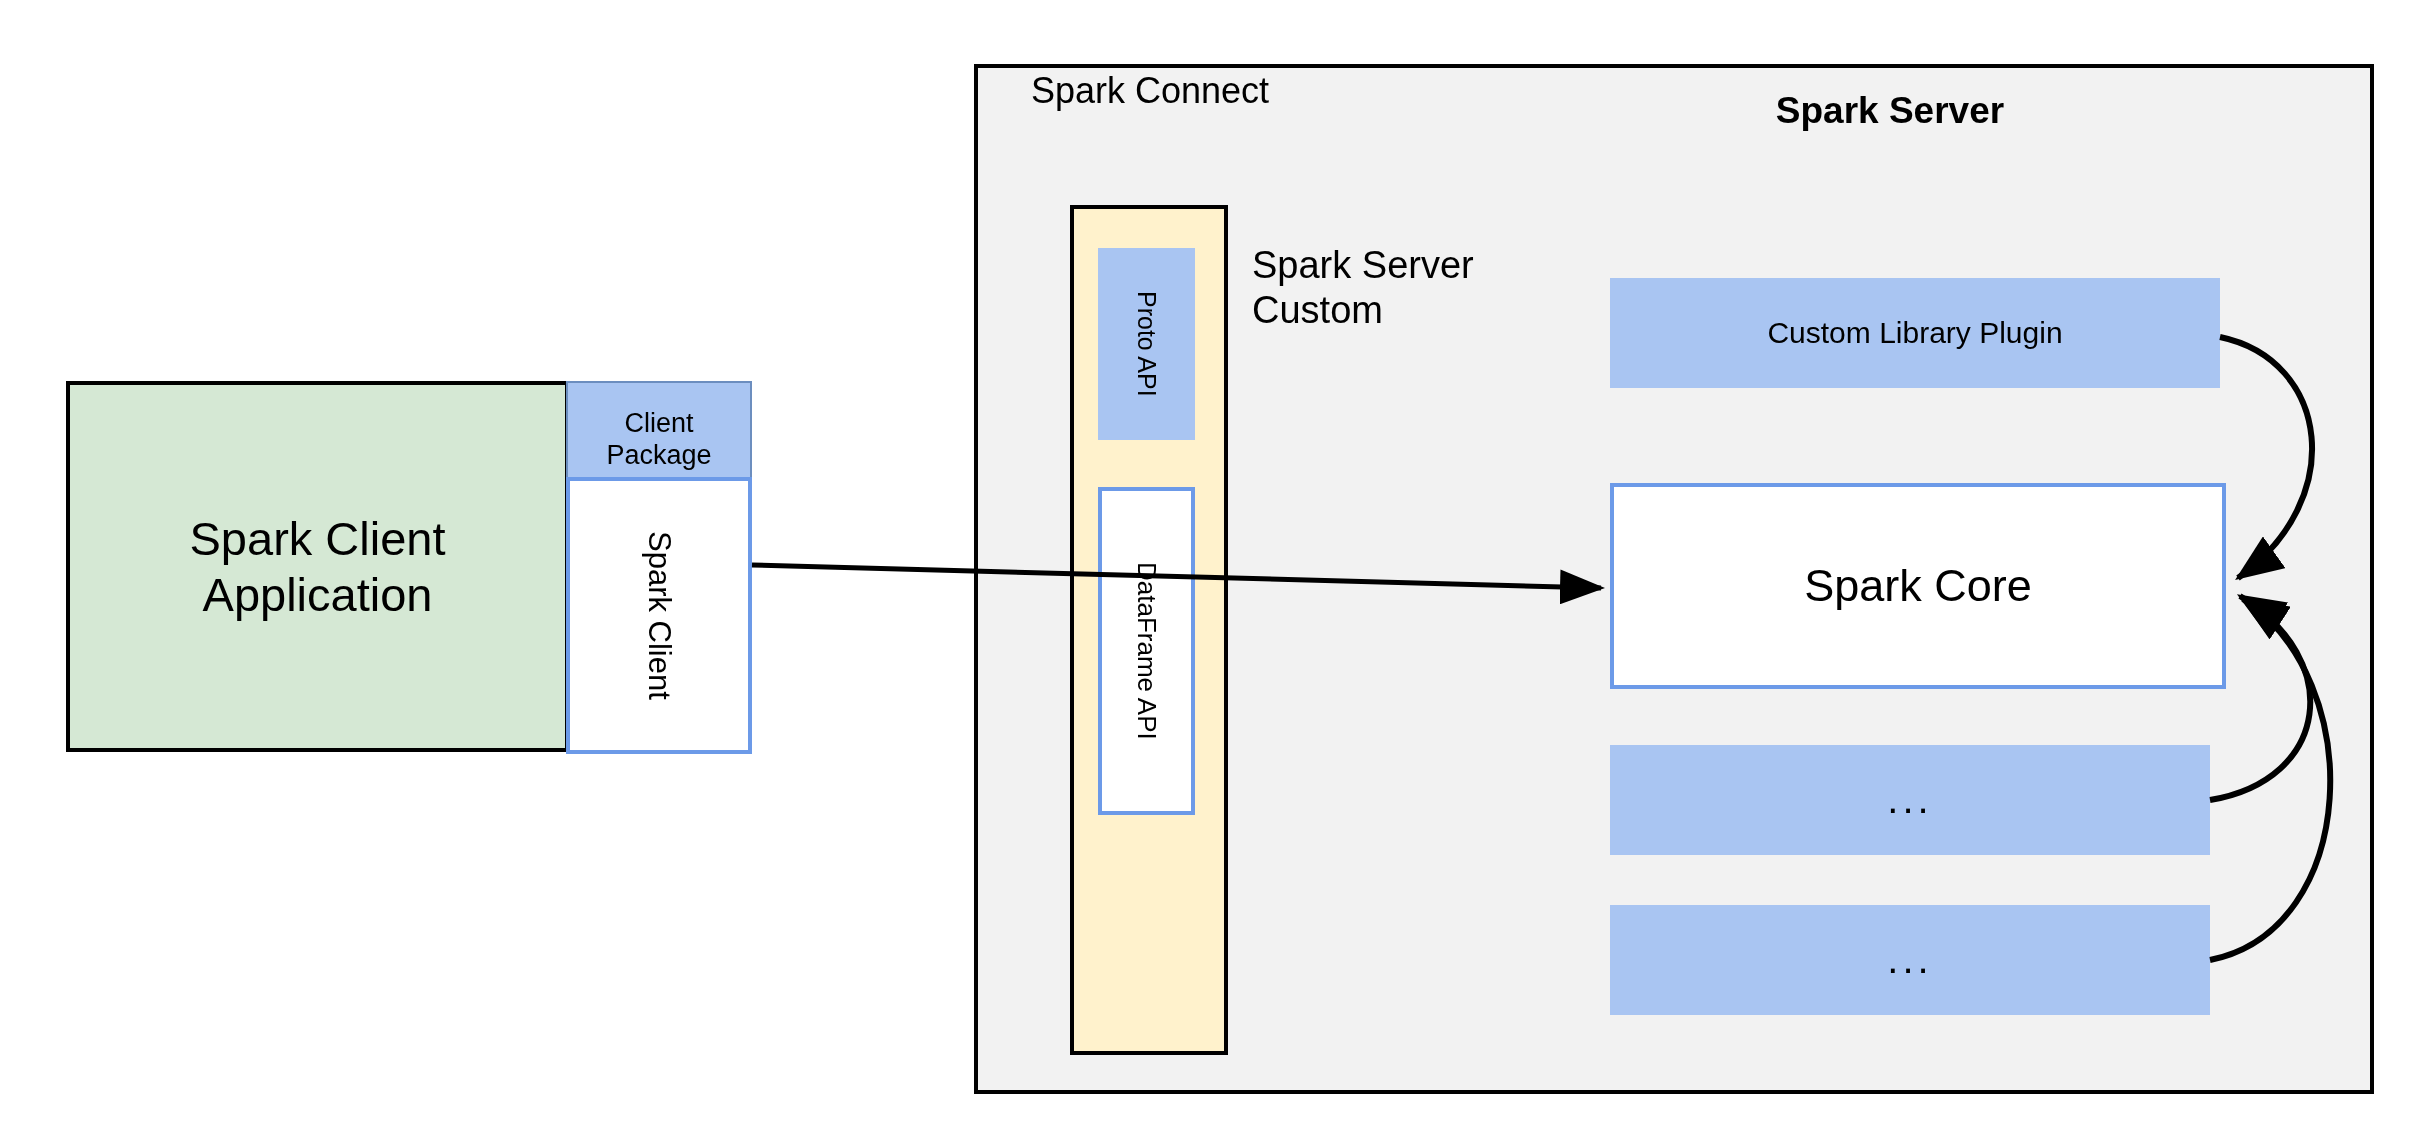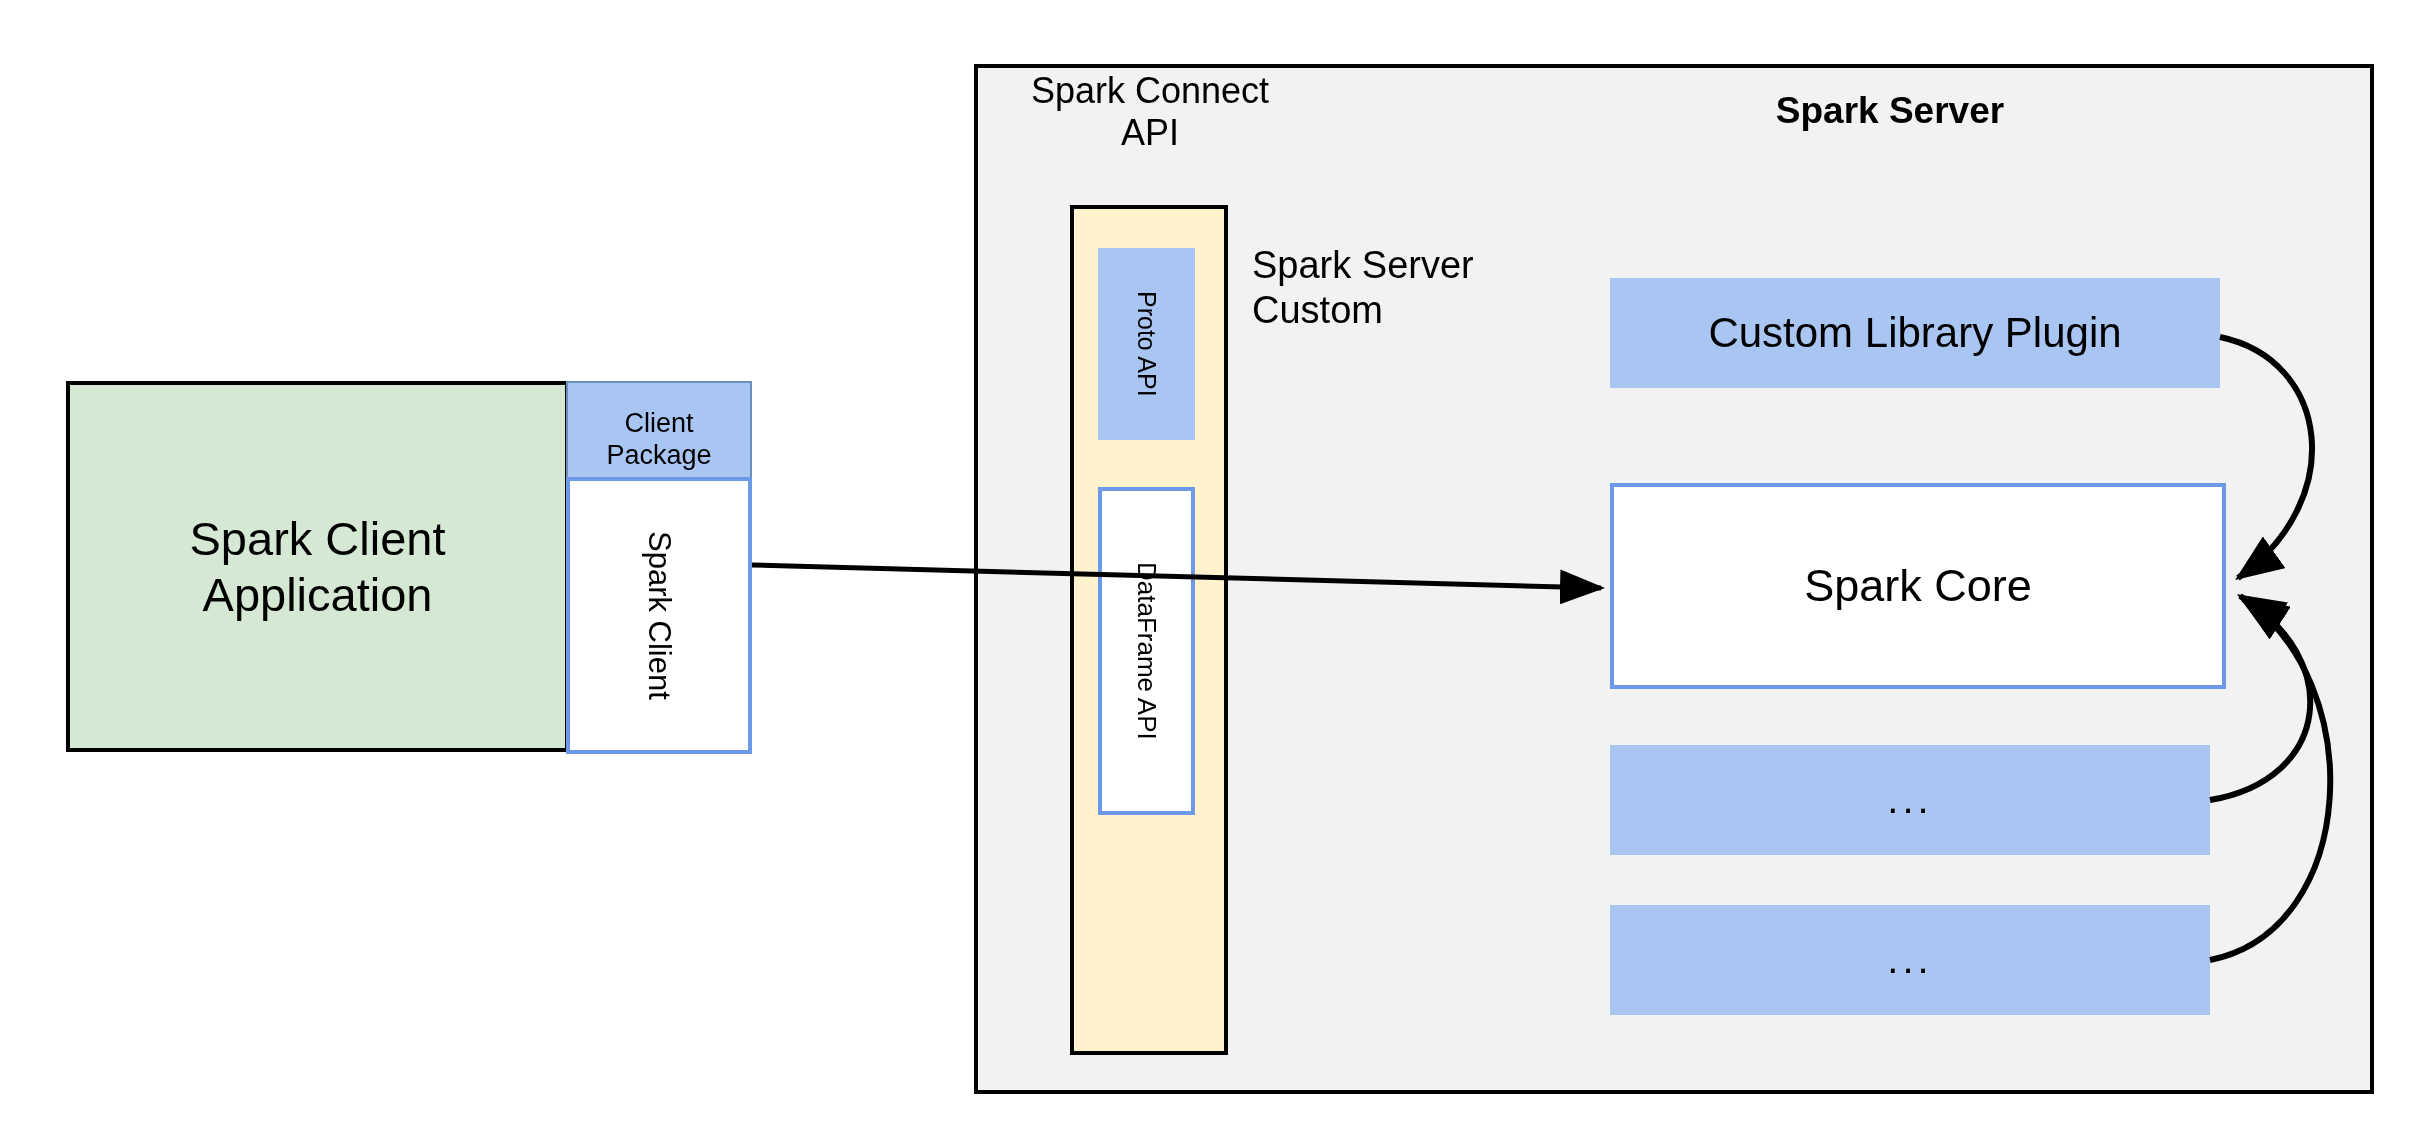--- a/index.html
+++ b/index.html
@@ -162,21 +162,21 @@
     white-space: nowrap;
   }
 
   
   #custom-library-plugin {
     left: 1610px;
     top: 278px;
     width: 610px;
     height: 110px;
     background: #A9C5F2;
-    font-size: 42px;
+    font-size: 30px;
     z-index: 3;
   }
 
   #spark-core {
     left: 1610px;
     top: 483px;
     width: 616px;
     height: 206px;
     background: #ffffff;
     border: 4px solid #6C9AE8;
@@ -241,21 +241,20 @@
   <div class="node" id="client-package">
     <span><span>Client</span><br><span>Package</span></span>
   </div>
 
   <div class="node" id="spark-client">
     <span class="vlabel">Spark Client</span>
   </div>
 
   <div class="node" id="spark-connect-api-label">
     <span class="l1">Spark Connect</span>
-    <span class="l2">API</span>
   </div>
 
   <div class="node" id="spark-server-title">Spark Server</div>
 
   <div class="node" id="spark-server-library-label">
     <span class="l1">Spark Server</span>
     <span class="l2">Custom</span>
   </div>
 
   <div class="node" id="api-column"></div>

